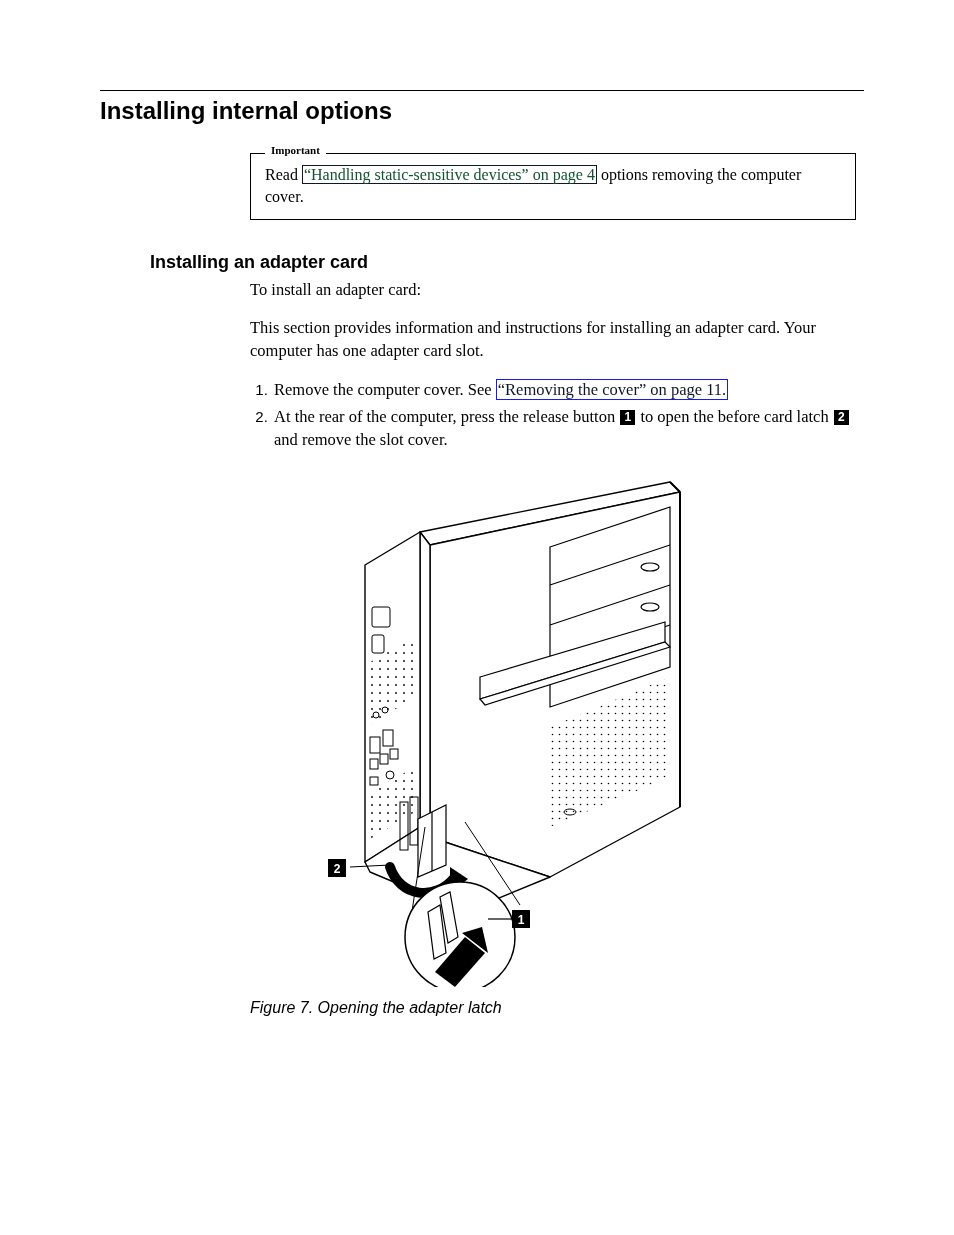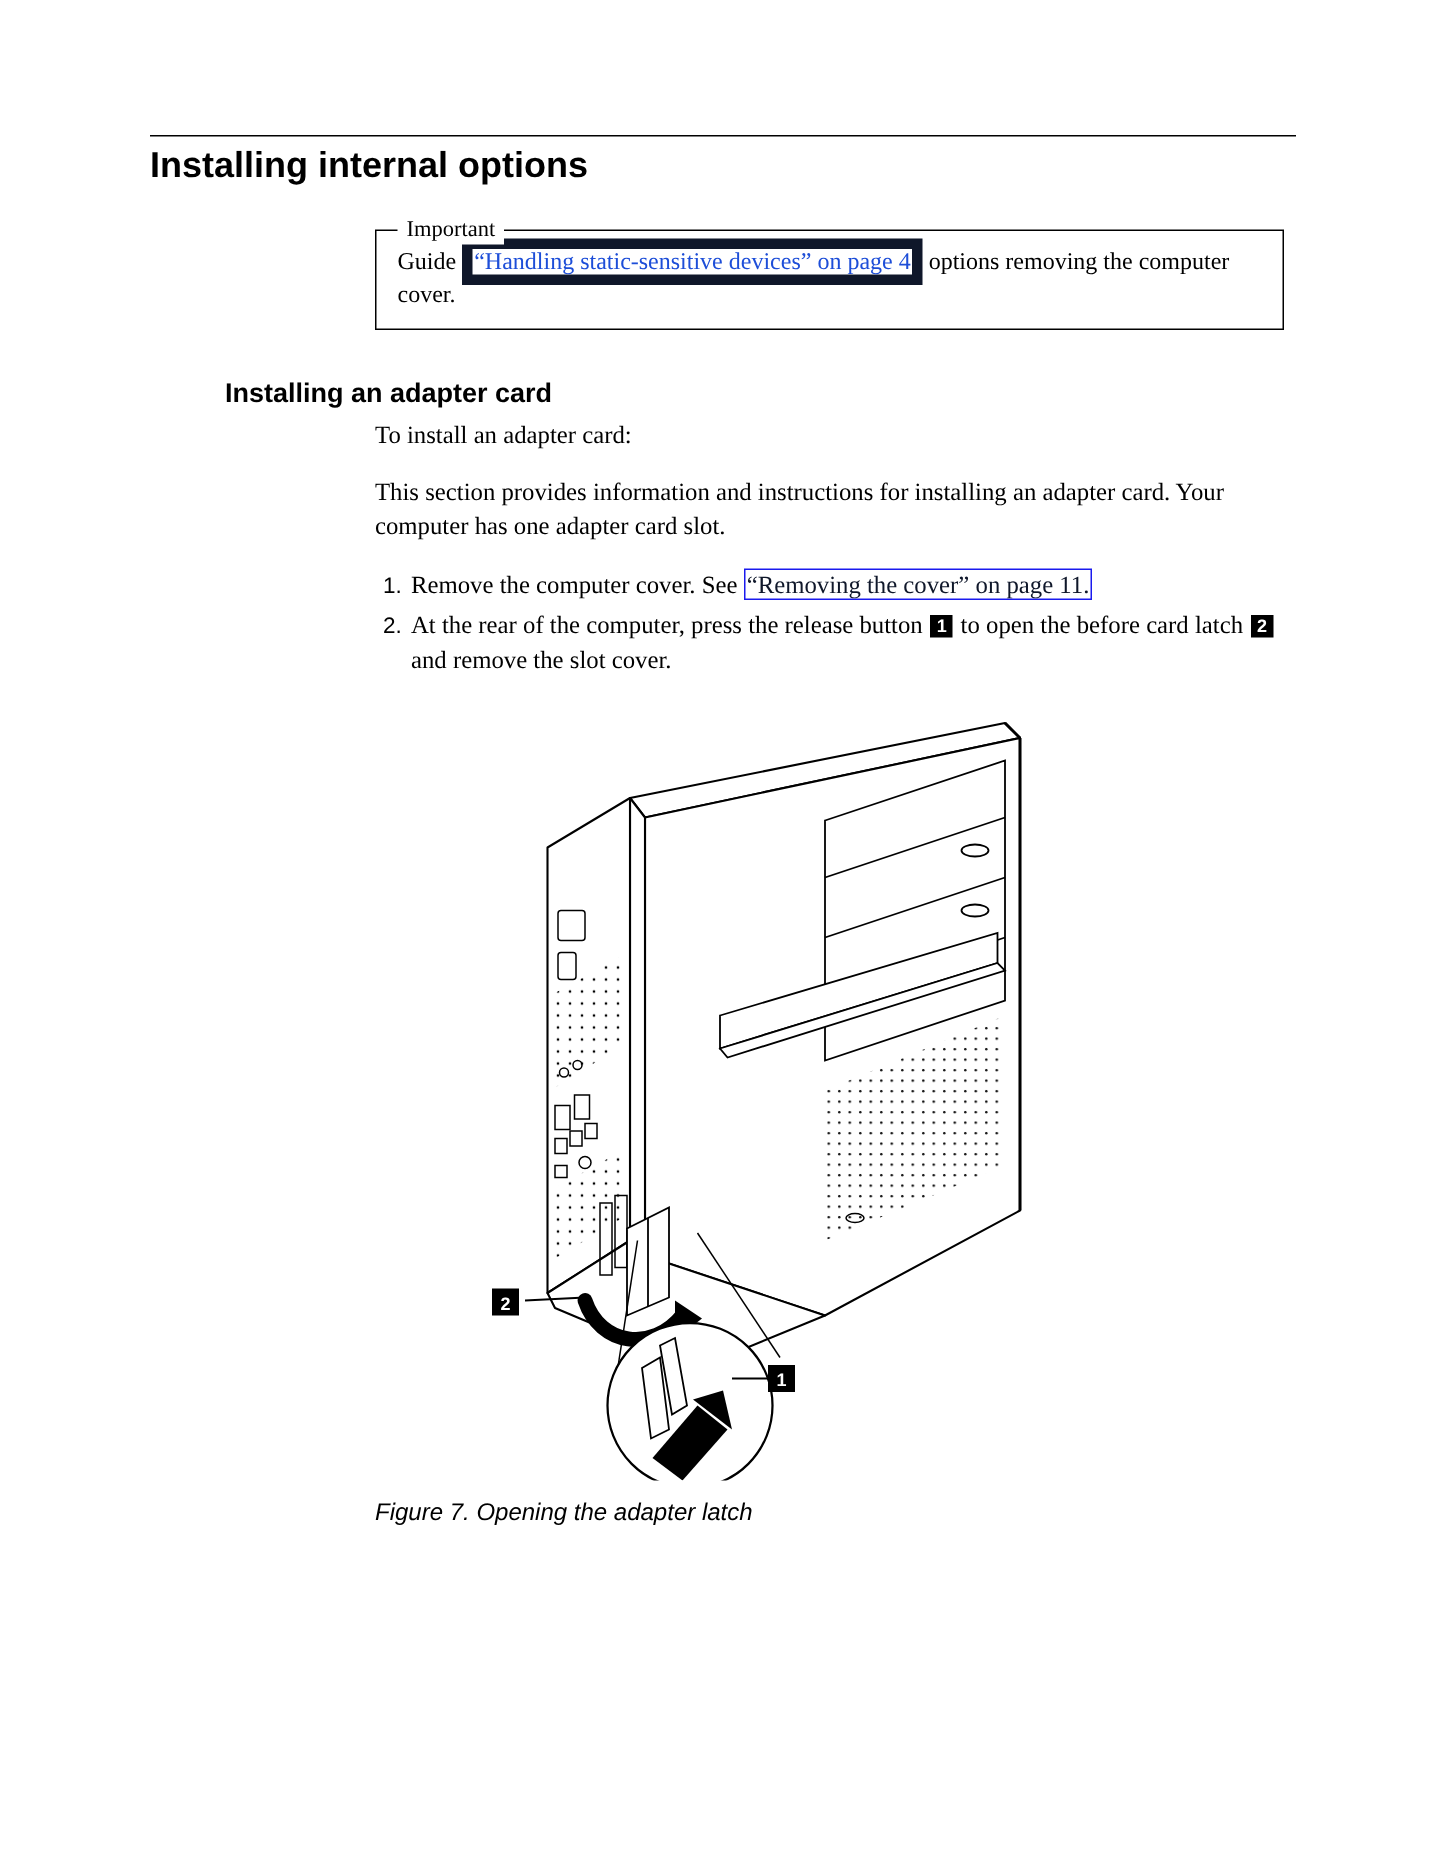--- a/index.html
+++ b/index.html
@@ -43,33 +43,33 @@
     font-size: 16px;
     line-height: 1.35;
   }
   .callout-title {
     position: absolute;
     top: -11px;
     left: 14px;
     background: #fff;
     padding: 0 6px;
     font-family: Georgia, serif;
-    font-weight: normal;
-    font-size: 15px;
+    font-weight: bold;
+    font-size: 11px;
   }
   .callout-title::before,
   .callout-title::after {
     content: "";
     display: inline-block;
     vertical-align: middle;
   }
   .callout .link-box {
-    border: 7px solid #0f172a;
+    border: 1px solid #0f172a;
     padding: 0 1px;
-    color: #1d4ed8;
+    color: #14532d;
     text-decoration: none;
   }
   h2.subsection-title {
     font-family: Arial, Helvetica, sans-serif;
     font-weight: bold;
     font-size: 18px;
     margin: 0 0 6px 0;
     padding-left: 50px;
   }
   .body-block {
@@ -153,21 +153,21 @@
 </head>
 <body>
 
 <div class="page">
   <hr class="rule">
   <h1 class="section-title">Installing internal options</h1>
 
   <div class="callout-wrap">
     <div class="callout">
       <span class="callout-title">Important</span>
-      <span>Guide </span><a class="link-box">“Handling static-sensitive devices” on page 4</a><span> options removing the computer cover.</span>
+      <span>Read </span><a class="link-box">“Handling static-sensitive devices” on page 4</a><span> options removing the computer cover.</span>
     </div>
   </div>
 
   <h2 class="subsection-title">Installing an adapter card</h2>
 
   <div class="body-block">
     <p>To install an adapter card:</p>
     <p>This section provides information and instructions for installing an adapter card. Your computer has one adapter card slot.</p>
 
     <ol class="steps">

